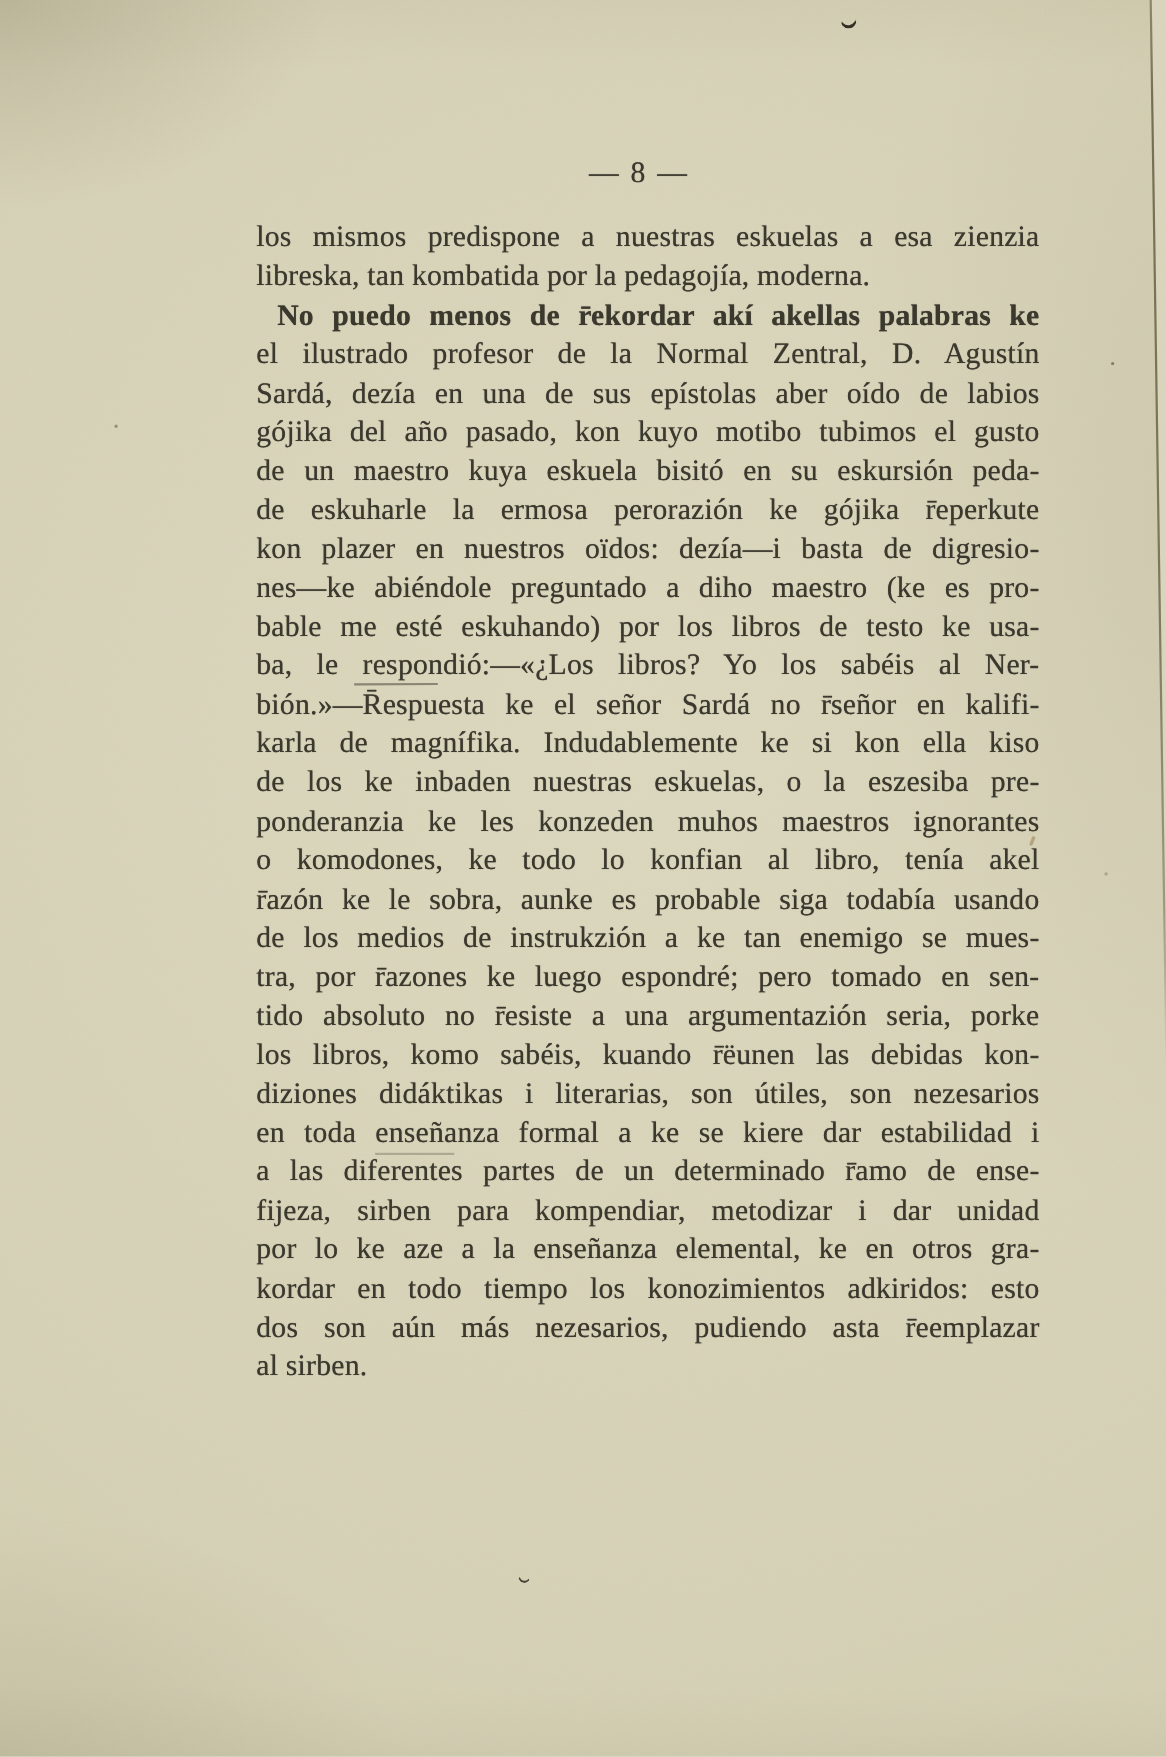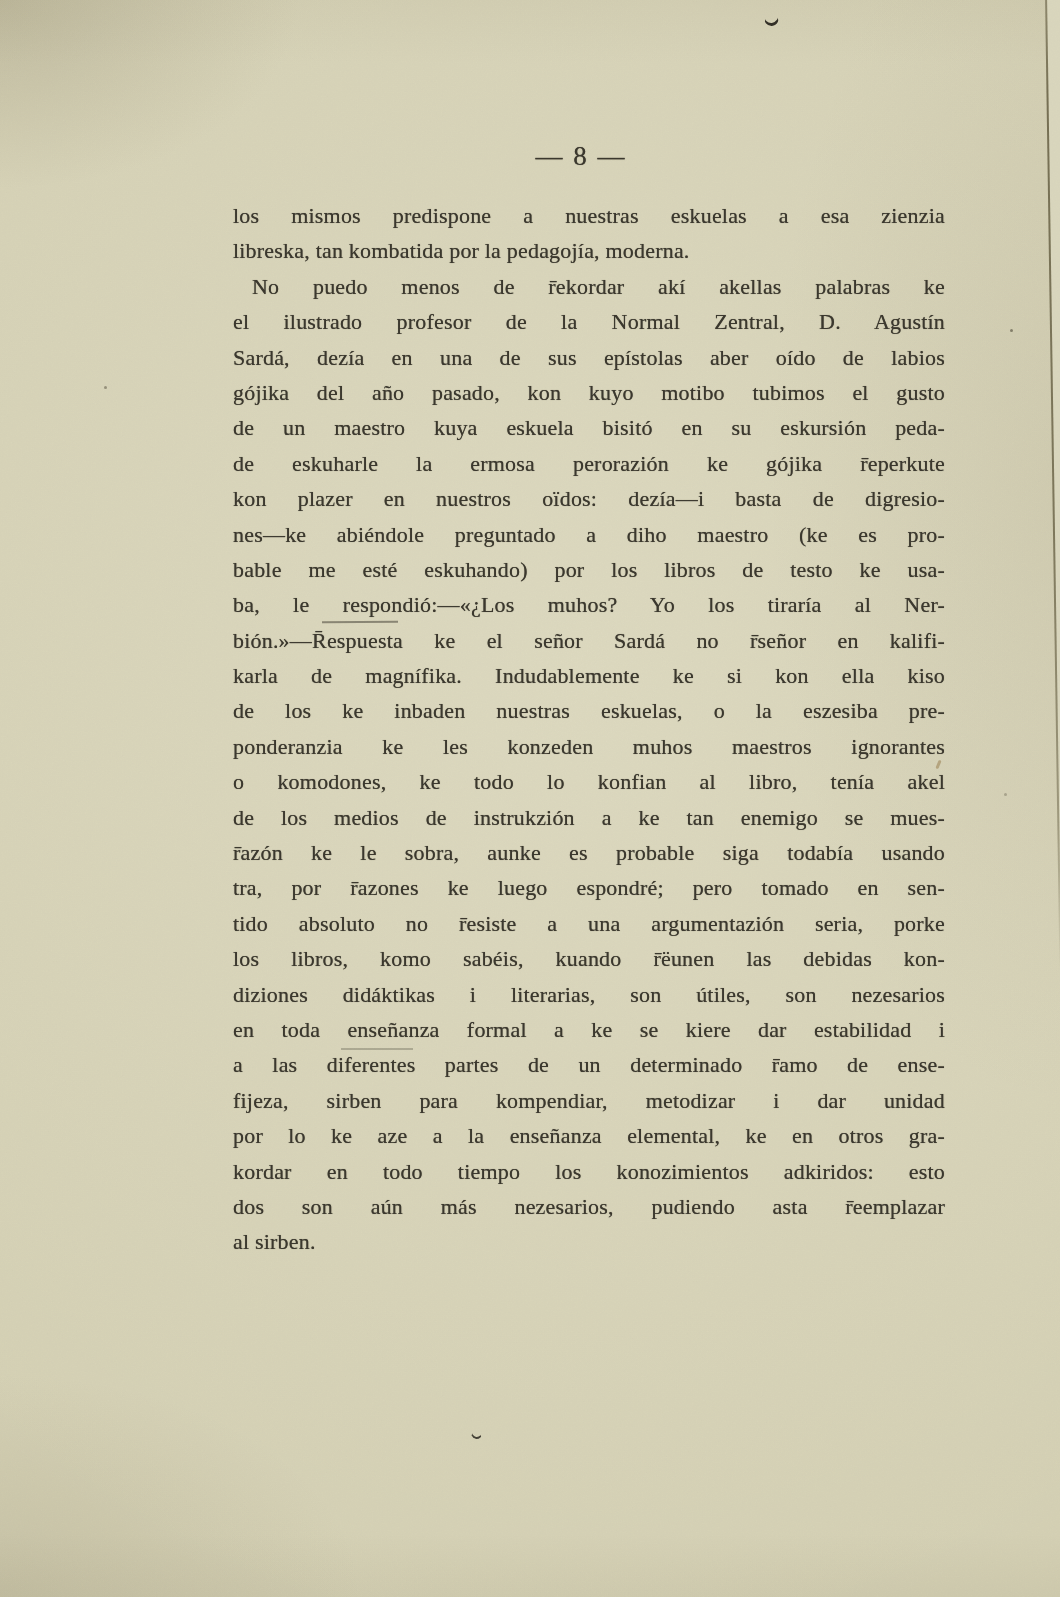--- a/index.html
+++ b/index.html
@@ -38,28 +38,28 @@
     letter-spacing: 2px;
     transform: translateX(-8px);
   }
   .text-block {
     position: absolute;
     left: 233px;
     top: 198px;
     width: 712px;
   }
   .line {
-    font-size: 22px;
+    font-size: 27px;
     line-height: 35.4px;
     height: 35.4px;
     letter-spacing: 0.2px;
     text-align: justify;
     text-align-last: justify;
   }
-  .line.indent { text-indent: 19px; }
+  .line.indent { text-indent: 19px; font-weight: bold; }
   .line.para-end { text-align-last: left; }
 
   
   .edge-outer {
     position: absolute;
     left: 1047px;
     top: -6px;
     width: 22px;
     height: 985px;
     background: #dad7be;
@@ -148,28 +148,28 @@
       <div class="line para-end">libreska, tan kombatida por la pedagojía, moderna.</div>
       <div class="line indent">No puedo menos de r̄ekordar akí akellas palabras ke</div>
       <div class="line">el ilustrado profesor de la Normal Zentral, D. Agustín</div>
       <div class="line">Sardá, dezía en una de sus epístolas aber oído de labios</div>
       <div class="line">gójika del año pasado, kon kuyo motibo tubimos el gusto</div>
       <div class="line">de un maestro kuya eskuela bisitó en su eskursión peda-</div>
       <div class="line">de eskuharle la ermosa perorazión ke gójika r̄eperkute</div>
       <div class="line">kon plazer en nuestros oïdos: dezía—i basta de digresio-</div>
       <div class="line">nes—ke abiéndole preguntado a diho maestro (ke es pro-</div>
       <div class="line">bable me esté eskuhando) por los libros de testo ke usa-</div>
-      <div class="line">ba, le respondió:—«¿Los muhos? Yo los tiraría al Ner-</div>
+      <div class="line">ba, le respondió:—«¿Los libros? Yo los sabéis al Ner-</div>
       <div class="line">bión.»—R̄espuesta ke el señor Sardá no r̄señor en kalifi-</div>
       <div class="line">karla de magnífika. Indudablemente ke si kon ella kiso</div>
       <div class="line">de los ke inbaden nuestras eskuelas, o la eszesiba pre-</div>
       <div class="line">ponderanzia ke les konzeden muhos maestros ignorantes</div>
       <div class="line">o komodones, ke todo lo konfian al libro, tenía akel</div>
+      <div class="line">r̄azón ke le sobra, aunke es probable siga todabía usando</div>
       <div class="line">de los medios de instrukzión a ke tan enemigo se mues-</div>
-      <div class="line">r̄azón ke le sobra, aunke es probable siga todabía usando</div>
       <div class="line">tra, por r̄azones ke luego espondré; pero tomado en sen-</div>
       <div class="line">tido absoluto no r̄esiste a una argumentazión seria, porke</div>
       <div class="line">los libros, komo sabéis, kuando r̄ëunen las debidas kon-</div>
       <div class="line">diziones didáktikas i literarias, son útiles, son nezesarios</div>
       <div class="line">en toda enseñanza formal a ke se kiere dar estabilidad i</div>
       <div class="line">a las diferentes partes de un determinado r̄amo de ense-</div>
       <div class="line">fijeza, sirben para kompendiar, metodizar i dar unidad</div>
       <div class="line">por lo ke aze a la enseñanza elemental, ke en otros gra-</div>
       <div class="line">kordar en todo tiempo los konozimientos adkiridos: esto</div>
       <div class="line">dos son aún más nezesarios, pudiendo asta r̄eemplazar</div>

